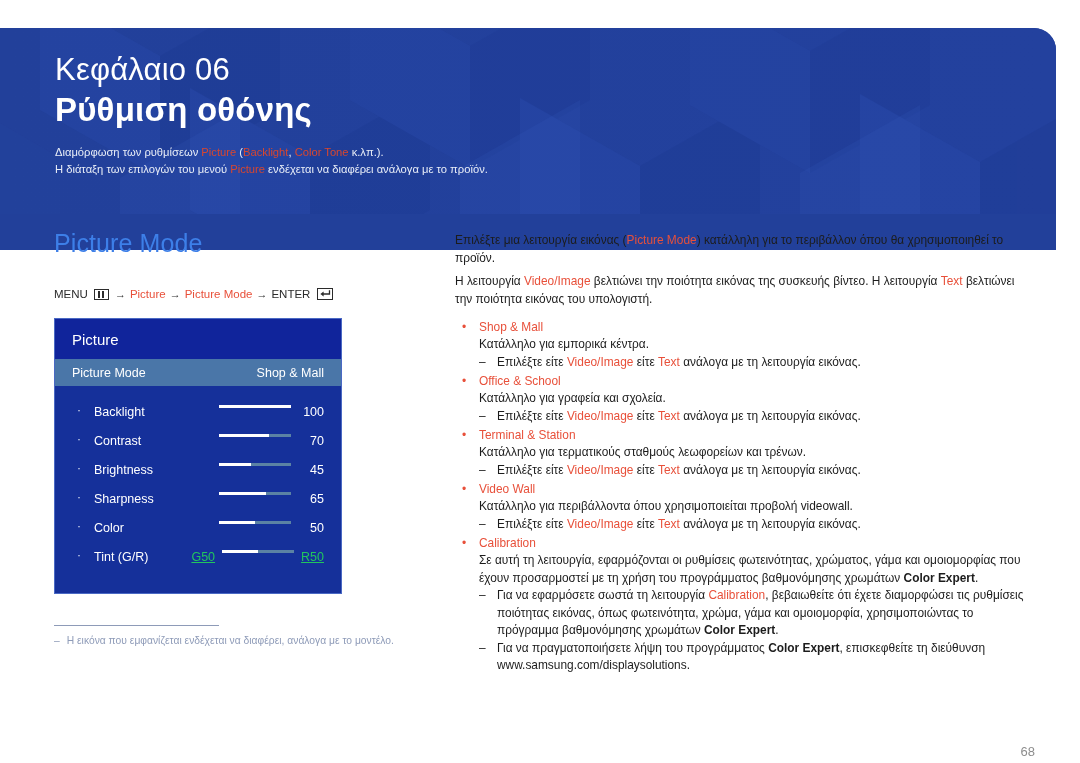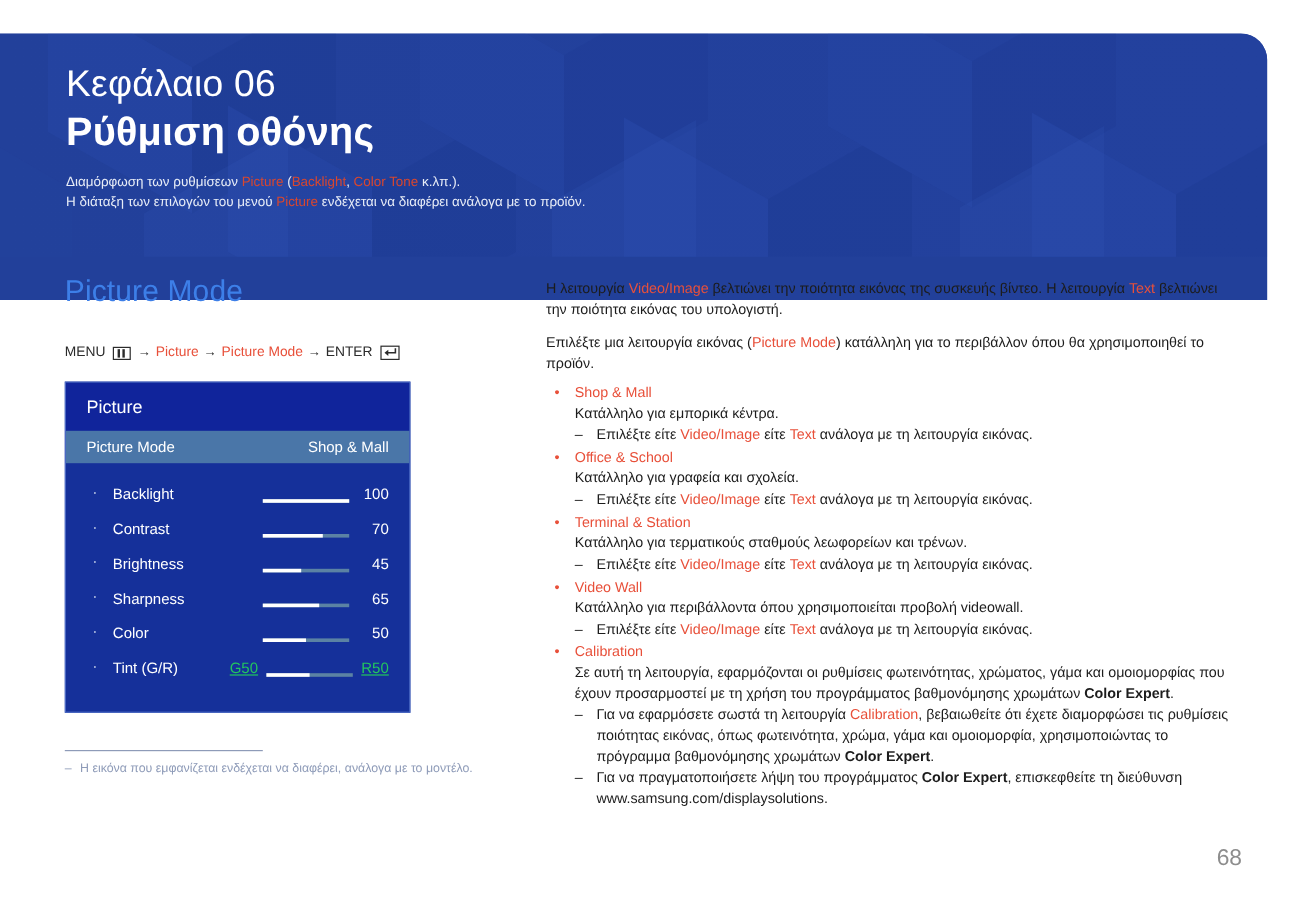--- a/index.html
+++ b/index.html
@@ -77,21 +77,21 @@
   .osd-item {
     height: 29px; display: flex; align-items: center; color: #ffffff; font-size: 12.5px;
     padding: 0 17px 0 22px;
   }
   .osd-item .dot {
     width: 8px; color: #dfe6f5; font-size: 12px; line-height: 1; margin-right: 9px;
     position: relative; top: -2px;
   }
   .osd-item .lbl { flex: 0 0 auto; }
   .osd-item .ctrl {
-    margin-left: auto; display: flex; align-items: flex-end; gap: 7px;
+    margin-left: auto; display: flex; align-items: flex-start; gap: 7px;
   }
   .track {
     position: relative; width: 72px; height: 3px; background: #5b82a4; border-radius: 0;
   }
   .track .fill { position: absolute; left: 0; top: 0; height: 3px; background: #ffffff; }
   .val { width: 26px; text-align: right; font-size: 12.5px; color: #ffffff; }
   .endlabel { font-size: 12.5px; color: #22c55e; text-decoration: underline; }
 
   
   .footnote { position: absolute; left: 54px; top: 625px; width: 420px; }
@@ -120,22 +120,22 @@
     padding-left: 24px; font-size: 11.9px; color: #1c1c1c; line-height: 17.5px;
   }
   .sub-item {
     display: flex; align-items: flex-start; padding-left: 24px;
     font-size: 11.9px; line-height: 17.5px; color: #1c1c1c;
   }
   .sub-item .dash { flex: 0 0 18px; color: #1c1c1c; }
   .sub-item .stxt { flex: 1; }
   .bold { font-weight: bold; color: #1c1c1c; }
   .pagenum {
-    position: absolute; left: 0; top: 705px; width: 1035px; text-align: right;
-    font-size: 19px; color: #8d8d8d;
+    position: absolute; left: 0; top: 744px; width: 1035px; text-align: right;
+    font-size: 13px; color: #8d8d8d;
   }
 </style>
 </head>
 <body>
 
 <div class="page">
 
   <div class="banner">
     <svg class="pattern" width="1056" height="186" viewBox="0 0 1056 186" preserveAspectRatio="none">
       <defs>
@@ -271,23 +271,23 @@
 
   <div class="footnote">
     <div class="rule"></div>
     <div class="ftext">
       <span>‒</span>
       <span>Η εικόνα που εμφανίζεται ενδέχεται να διαφέρει, ανάλογα με το μοντέλο.</span>
     </div>
   </div>
 
   <div class="right-col">
+    <div class="para"><span>Επιλέξτε μια λειτουργία εικόνας (</span><span class="hl-red">Picture Mode</span><span>) κατάλληλη για το περιβάλλον όπου θα χρησιμοποιηθεί το προϊόν.</span></div>
+
     <div class="para tight"><span>Η λειτουργία </span><span class="hl-red">Video/Image</span><span> βελτιώνει την ποιότητα εικόνας της συσκευής βίντεο. Η λειτουργία </span><span class="hl-red">Text</span><span> βελτιώνει την ποιότητα εικόνας του υπολογιστή.</span></div>
-
-    <div class="para"><span>Επιλέξτε μια λειτουργία εικόνας (</span><span class="hl-red">Picture Mode</span><span>) κατάλληλη για το περιβάλλον όπου θα χρησιμοποιηθεί το προϊόν.</span></div>
 
     <div class="blist">
         <div class="bullet-item">
           <div class="bullet-head">
             <span class="bdot">•</span>
             <span class="btxt">Shop &amp; Mall</span>
           </div>
           <div class="bullet-desc">Κατάλληλο για εμπορικά κέντρα.</div>
           <div class="sub-item">
             <span class="dash">‒</span>

